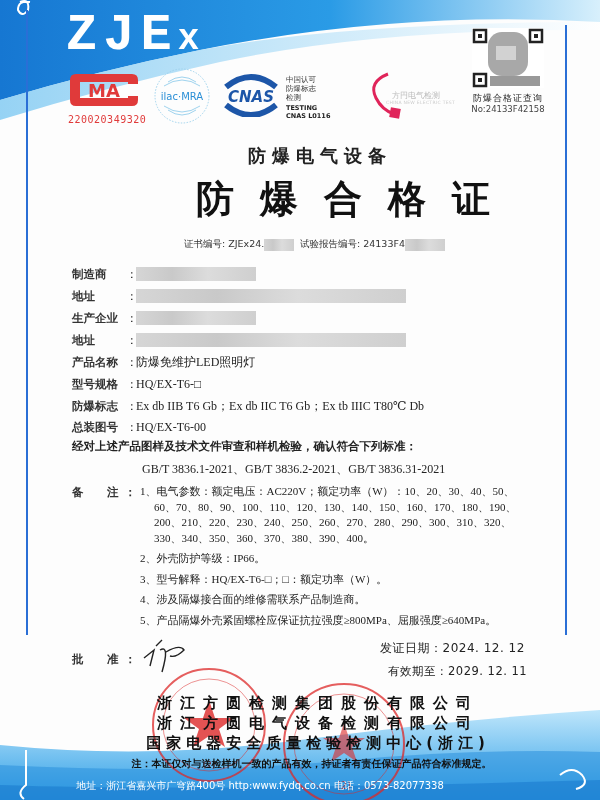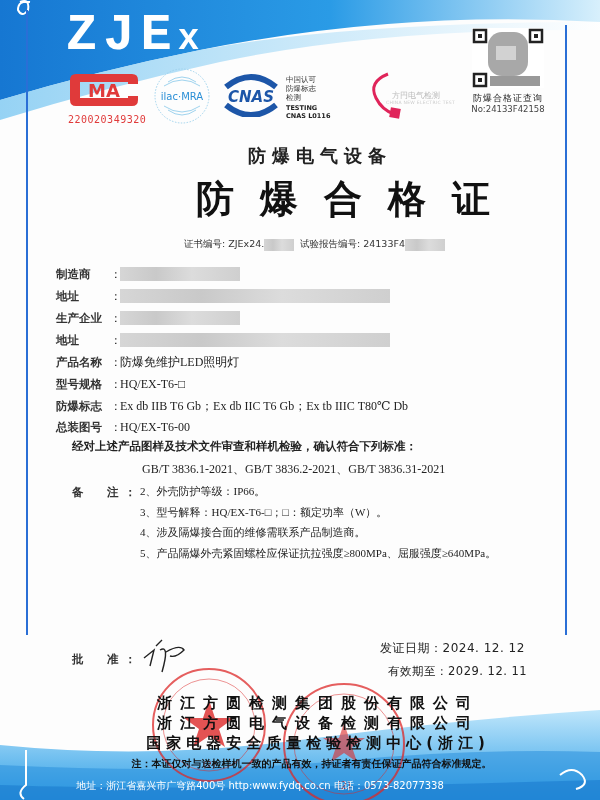--- a/index.html
+++ b/index.html
@@ -34,21 +34,21 @@
 
   
   .subtitle { left:0; width:600px; top:144px; text-align:center; font-size:18px; font-weight:bold; letter-spacing:6px; color:#222;padding-left:20px; }
   .title { left:0; width:600px; top:174px; text-align:center; font-size:38px; font-weight:bold; letter-spacing:26px; color:#111; padding-left:26px; box-sizing:border-box;margin-left:43px; }
 
   .cert-no { left:184px; top:238px; font-size:9.5px; color:#333; }
   .report-no { left:300px; top:238px; font-size:9.5px; color:#333; }
   .blur { background:linear-gradient(90deg,#d6d6d6,#c9c9c9 30%,#dcdcdc 60%,#cfcfcf); }
 
   
-  .field { left:56px; font-size:11.5px; color:#222; display:flex; line-height:14px; }
+  .field { left:72px; font-size:11.5px; color:#222; display:flex; line-height:14px; }
   .field .lbl { width:54px; display:inline-block; letter-spacing:0; font-weight:bold; color:#333; }
   .field .colon { width:10px; display:inline-block; }
   .field .val { font-family:"Liberation Serif", "DejaVu Serif", serif; font-size:12px; }
 
   .lbl-spread { display:flex; justify-content:space-between; width:48px !important; margin-right:6px; }
 
   .intro { left:72px; top:439px; font-size:11.5px; font-weight:bold; color:#222; }
   .standards { left:142px; top:461px; font-family:"Liberation Serif", serif; font-size:12px; color:#222; }
 
   .remarks-lbl { left:72px; top:485px; font-size:11.5px; font-weight:bold; color:#333; display:flex; width:64px; }
@@ -205,20 +205,26 @@
 
 <div class="abs intro">经对上述产品图样及技术文件审查和样机检验，确认符合下列标准：</div>
 <div class="abs standards">GB/T 3836.1-2021、GB/T 3836.2-2021、GB/T 3836.31-2021</div>
 
 <div class="abs remarks-lbl">
   <span style="width:46px;display:inline-block;">备</span>
     <span>注</span>
     <span style="margin-left:6px;">：</span>
 </div>
 <div class="abs remarks">
+  <div style="margin-bottom:5px;">
+    <div>1、电气参数：额定电压：AC220V；额定功率（W）：10、20、30、40、50、</div>
+    <div class="cont">60、70、80、90、100、110、120、130、140、150、160、170、180、190、</div>
+    <div class="cont">200、210、220、230、240、250、260、270、280、290、300、310、320、</div>
+    <div class="cont">330、340、350、360、370、380、390、400。</div>
+  </div>
   <p>2、外壳防护等级：IP66。</p>
   <p>3、型号解释：HQ/EX-T6-□；□：额定功率（W）。</p>
   <p>4、涉及隔爆接合面的维修需联系产品制造商。</p>
   <p>5、产品隔爆外壳紧固螺栓应保证抗拉强度≥800MPa、屈服强度≥640MPa。</p>
 </div>
 
 <div class="abs bottom-bg">
   <svg width="600" height="180" viewBox="0 0 600 180">
     <defs>
       <linearGradient id="b1" x1="0" y1="0" x2="0" y2="1">

